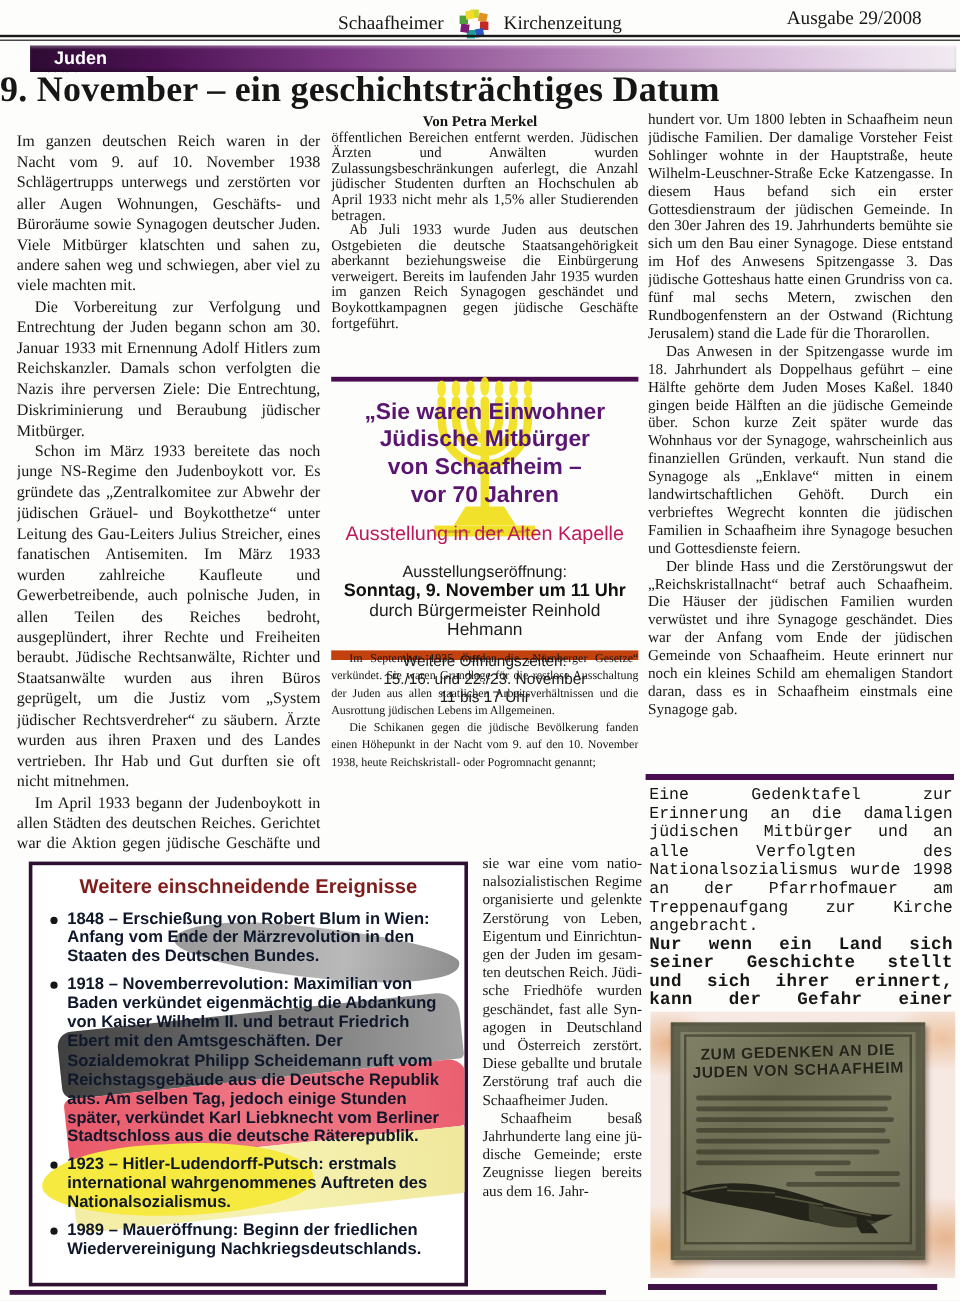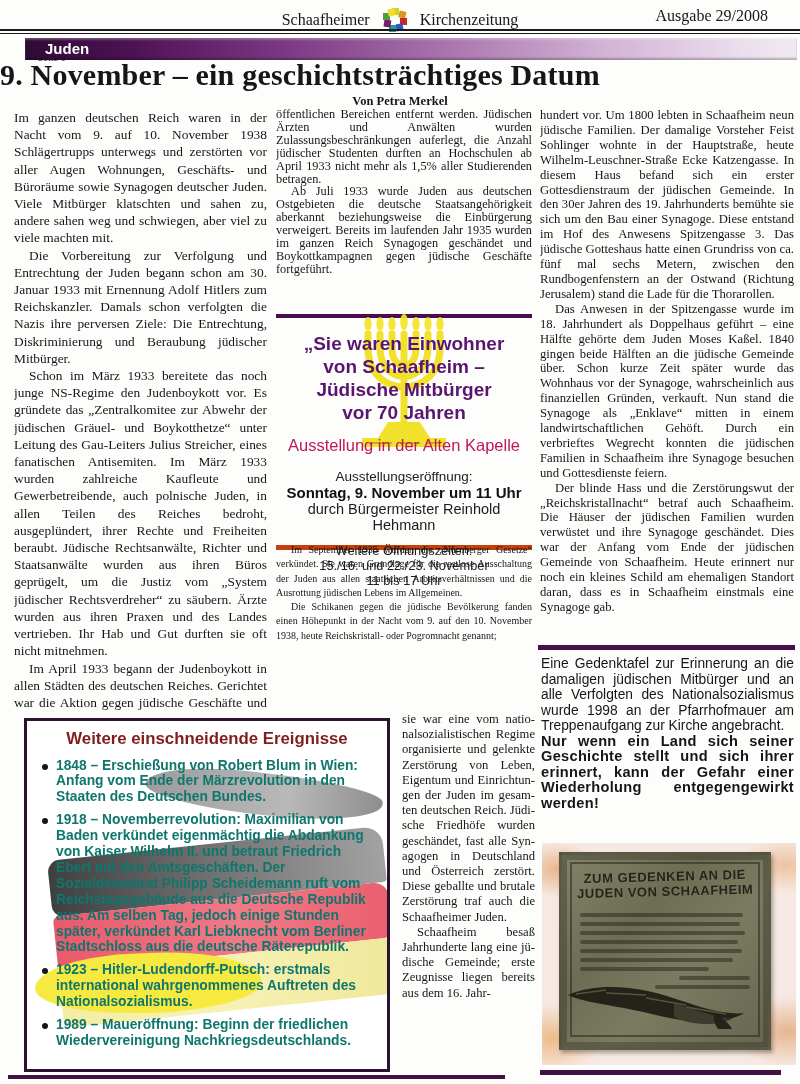--- a/index.html
+++ b/index.html
@@ -33,60 +33,60 @@
 
   
   .col { position:absolute; text-align:justify; overflow:hidden; }
   .col p { text-align:justify; }
   .col p + p, p.ind { text-indent:15px; }
   #col-left   { left:14px;  top:109px; width:253px; height:606px; font-size:13.4px; line-height:17.2px; }
   #col-mid-top{ left:276px; top:108px; width:256px; height:206px; font-size:12.3px; line-height:12.9px; }
   #col-mid-bot{ left:276px; top:543px; width:256px; height:158px; font-size:10px; line-height:14.3px; }
   #col-narrow { left:402px; top:712px; width:133px; height:366px; font-size:12.6px; line-height:15.2px;
                 hyphens:auto; }
-  #col-right  { left:540px; top:108px; width:254px; height:535px; font-size:12.7px; line-height:14.9px; }
+  #col-right  { left:540px; top:92px; width:254px; height:535px; font-size:12.7px; line-height:14.9px; }
 
   
   .annc { position:absolute; left:276px; top:314px; width:256px; height:236px;
-          border-top:4px solid #4a0e50; border-bottom:5px solid #c2410c;
+          border-top:4px solid #4a0e50; border-bottom:8px solid #c2410c;
           text-align:center; font-family:"Liberation Sans",sans-serif; overflow:visible; }
   .menorah { position:absolute; left:50%; top:-14px; transform:translateX(-50%); z-index:0; }
   .annc-inner { position:relative; z-index:1; }
   .annc-title { margin-top:14px; color:#5a1570; font-weight:bold; font-size:19px; line-height:23px; }
   .annc-venue { margin-top:12px; color:#be185d; font-size:16.5px; }
   .annc-open-label { margin-top:14px; font-size:13.5px; color:#1c1c1c; }
   .annc-open-bold  { font-size:15px; font-weight:bold; color:#111; }
   .annc-open-by    { font-size:14.5px; color:#1c1c1c; }
   .annc-hours { margin-top:10px; font-size:12.8px; line-height:15px; color:#1c1c1c; }
 
   
   .right-rule { position:absolute; left:538px; top:645px; width:257px; height:5px; background:#4a0e50; }
   .memorial { position:absolute; left:541px; top:656px; width:253px; height:184px;
-          font-family:Liberation Sans, sans-serif; text-align:justify; overflow:hidden; }
+          font-family:Liberation Mono, monospace; text-align:justify; overflow:hidden; }
   .memorial .norm { font-size:13.8px; line-height:15.6px; }
   .memorial .emph { font-size:14.6px; line-height:15.4px; font-weight:bold; letter-spacing:.3px; }
 
   
   .events { position:absolute; left:24px; top:718px; width:366px; height:354px;
           border:3px solid #2d1032; background:#fff; overflow:hidden;
           font-family:"Liberation Sans",sans-serif; }
   .events-deco { position:absolute; z-index:0; }
   .deco-gray  { left:118px; top:52px;  width:238px; height:42px; transform:rotate(6deg);
           background:linear-gradient(90deg,#9c9c9c,#b9b9b9 60%,#8e8e8e); border-radius:45% 60% 50% 55%/60% 45% 60% 50%; }
   .deco-flag  { left:28px; top:122px; width:336px; height:172px; transform:rotate(-6deg); }
   .deco-flag .s1 { height:56px; background:linear-gradient(90deg,#3f3f3f,#6e6e6e 45%,#a2a2a2); border-radius:12px 18px 4px 10px; }
   .deco-flag .s2 { height:56px; background:linear-gradient(90deg,#e85a6b,#f07a87 55%,#ea5f6f); border-radius:6px 14px 10px 8px; }
   .deco-flag .s3 { height:56px; background:linear-gradient(90deg,#f3eda4,#f7f2b4 50%,#efe79a); border-radius:8px 10px 16px 12px; }
   .deco-yellow{ left:8px; top:232px; width:226px; height:60px; transform:rotate(-3deg);
           background:#f6e93f; border-radius:45% 55% 50% 60%/55% 60% 45% 55%; }
   .events-inner { position:relative; z-index:1; padding:8px 12px 0 12px; }
   .events-title { text-align:center; font-weight:bold; font-size:16.8px; line-height:20.5px; color:#7f1d1d; }
   .events-list { margin-top:8px; list-style:none; }
   .events-list li { position:relative; padding-left:17px; margin-bottom:7px;
-          font-weight:bold; font-size:13.8px; line-height:15.9px; color:#0f766e; }
+          font-weight:bold; font-size:13.8px; line-height:15.9px; color:#0f172a; }
   .events-list li::before { content:""; position:absolute; left:3px; top:6px; width:6px; height:6px;
           border-radius:50%; background:#161616; }
 
   
   .photo { position:absolute; left:542px; top:843px; width:254px; height:222px;
           background:
             radial-gradient(60px 40px at 6% 12%, rgba(222,140,70,.55), rgba(222,140,70,0) 70%),
             radial-gradient(70px 40px at 96% 10%, rgba(226,150,80,.45), rgba(226,150,80,0) 70%),
             radial-gradient(70px 50px at 4% 88%, rgba(230,150,60,.55), rgba(230,150,60,0) 70%),
             radial-gradient(80px 50px at 97% 85%, rgba(215,130,60,.5), rgba(215,130,60,0) 70%),
@@ -190,22 +190,22 @@
         <g stroke="#c7a60e" stroke-width="2">
           <path d="M36,139 L58,139"></path>
             <path d="M66,139 L86,139"></path>
             <path d="M92,139 L104,139"></path>
         </g>
       </svg>
     </span>
     <div class="annc-inner">
       <div class="annc-title">
         <div>„Sie waren Einwohner</div>
+        <div>Jüdische Mitbürger</div>
         <div>von Schaafheim –</div>
-        <div>Jüdische Mitbürger</div>
         <div>vor 70 Jahren</div>
       </div>
       <div class="annc-venue">Ausstellung in der Alten Kapelle</div>
       <div class="annc-open-label">Ausstellungseröffnung:</div>
       <div class="annc-open-bold">Sonntag, 9. November um 11 Uhr</div>
       <div class="annc-open-by">durch Bürgermeister Reinhold Hehmann</div>
       <div class="annc-hours">
         <div>Weitere Öffnungszeiten:</div>
         <div>15./16. und 22./23. November</div>
         <div>11 bis 17 Uhr</div>

